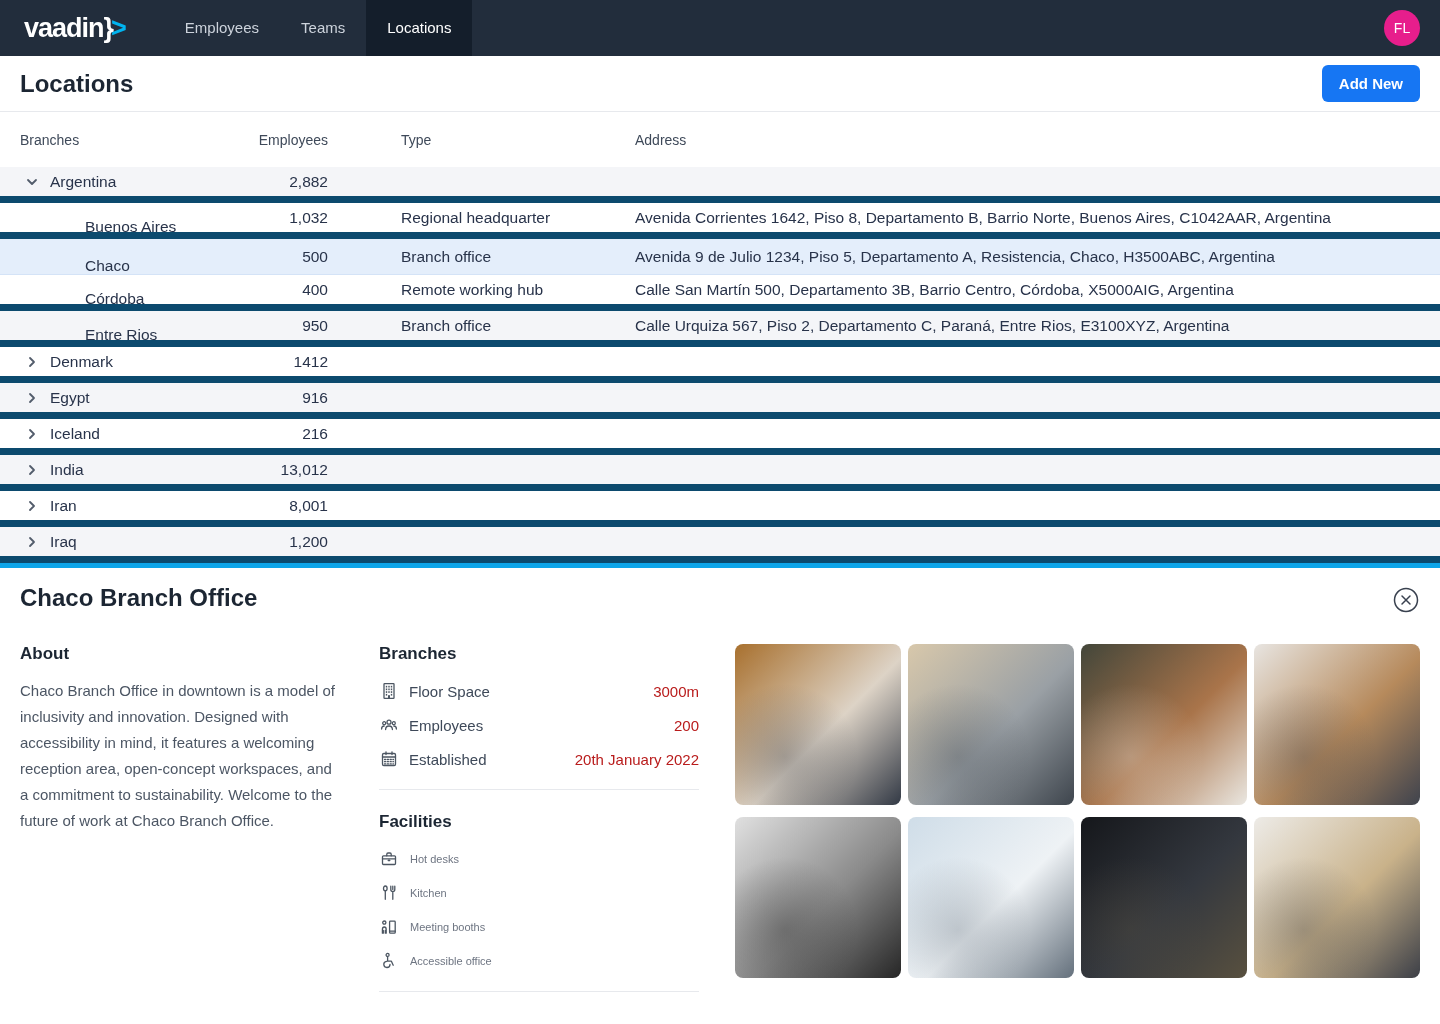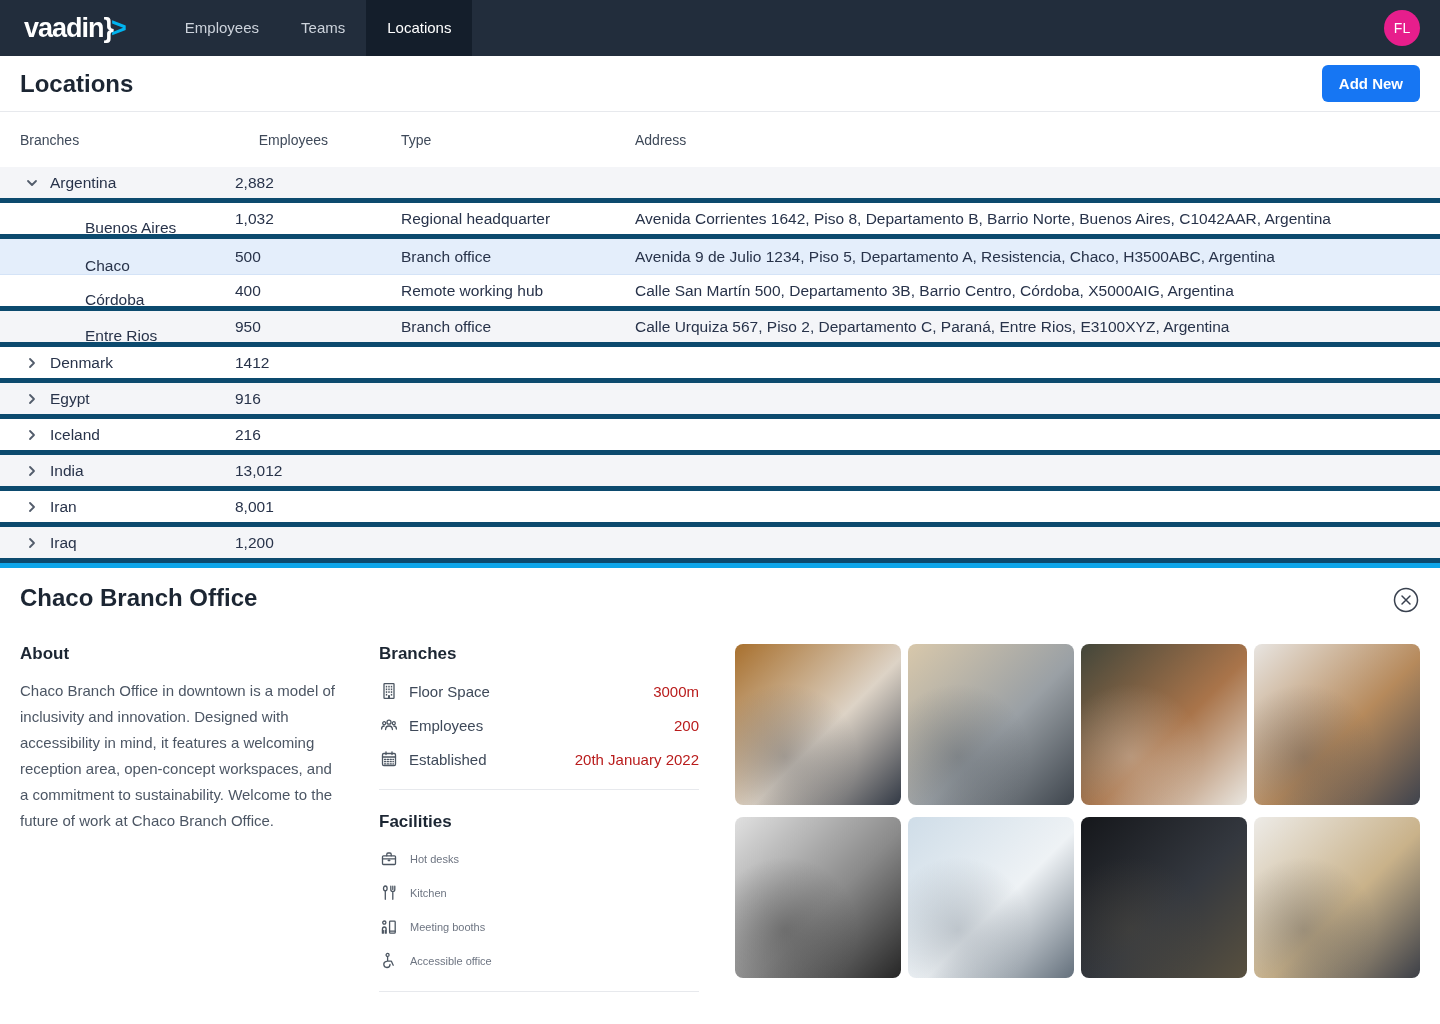--- a/index.html
+++ b/index.html
@@ -39,28 +39,28 @@
   .grid { width:100%; }
   .grid-row, .grid-head {
     display:grid; grid-template-columns:183px 93px 243px 1fr;
     align-items:center; padding-left:20px; padding-right:20px;gap:32px;
   }
   .grid-head { height:55px; }
   .grid-head .col { font-size:14px; color:#3e4959; font-weight:500; }
   .col-employees { text-align:right; }
   .col-type { padding-left:41px; }
   .col-address { padding-left:0; }
-  .grid-row { height:36px; font-size:15.5px; color:#28334a; border-bottom:5px solid #0c4a6e; cursor:pointer; }
+  .grid-row { height:36px; font-size:15.5px; color:#28334a; border-bottom:7px solid #0c4a6e; cursor:pointer; }
   .grid-row.zebra { background:#f4f5f8; }
   .grid-row.selected { background:#e4eefb; border-bottom:1px solid #d4e3f7; }
   .cell-name { display:flex; align-items:center; overflow:hidden; white-space:nowrap; }
   .chev { width:16px; height:16px; margin-left:4px; flex:0 0 16px; }
   .name-after-chev { margin-left:10px; }
   .name-child { margin-left:65px;margin-top:19px; }
-  .cell-emp { }
+  .cell-emp { text-align:right; }
   .cell-type { padding-left:41px; white-space:nowrap; }
   .cell-addr { white-space:nowrap; overflow:hidden; }
   
   .detail { border-top:5px solid #0ea5e9; height:461px; padding:16px 20px 12px 20px; background:#fff; }
   .detail-titlebar { display:flex; align-items:flex-start; justify-content:space-between; }
   .detail-title { font-size:24px; font-weight:bold; color:#1c2633; }
   .close-btn { background:none; border:none; padding:0; cursor:pointer; margin-top:2px; }
   .detail-cols { display:flex; margin-top:27px; }
   .about-col { width:322px; flex:0 0 322px; }
   .mid-col { width:320px; flex:0 0 320px; margin-left:37px; }

